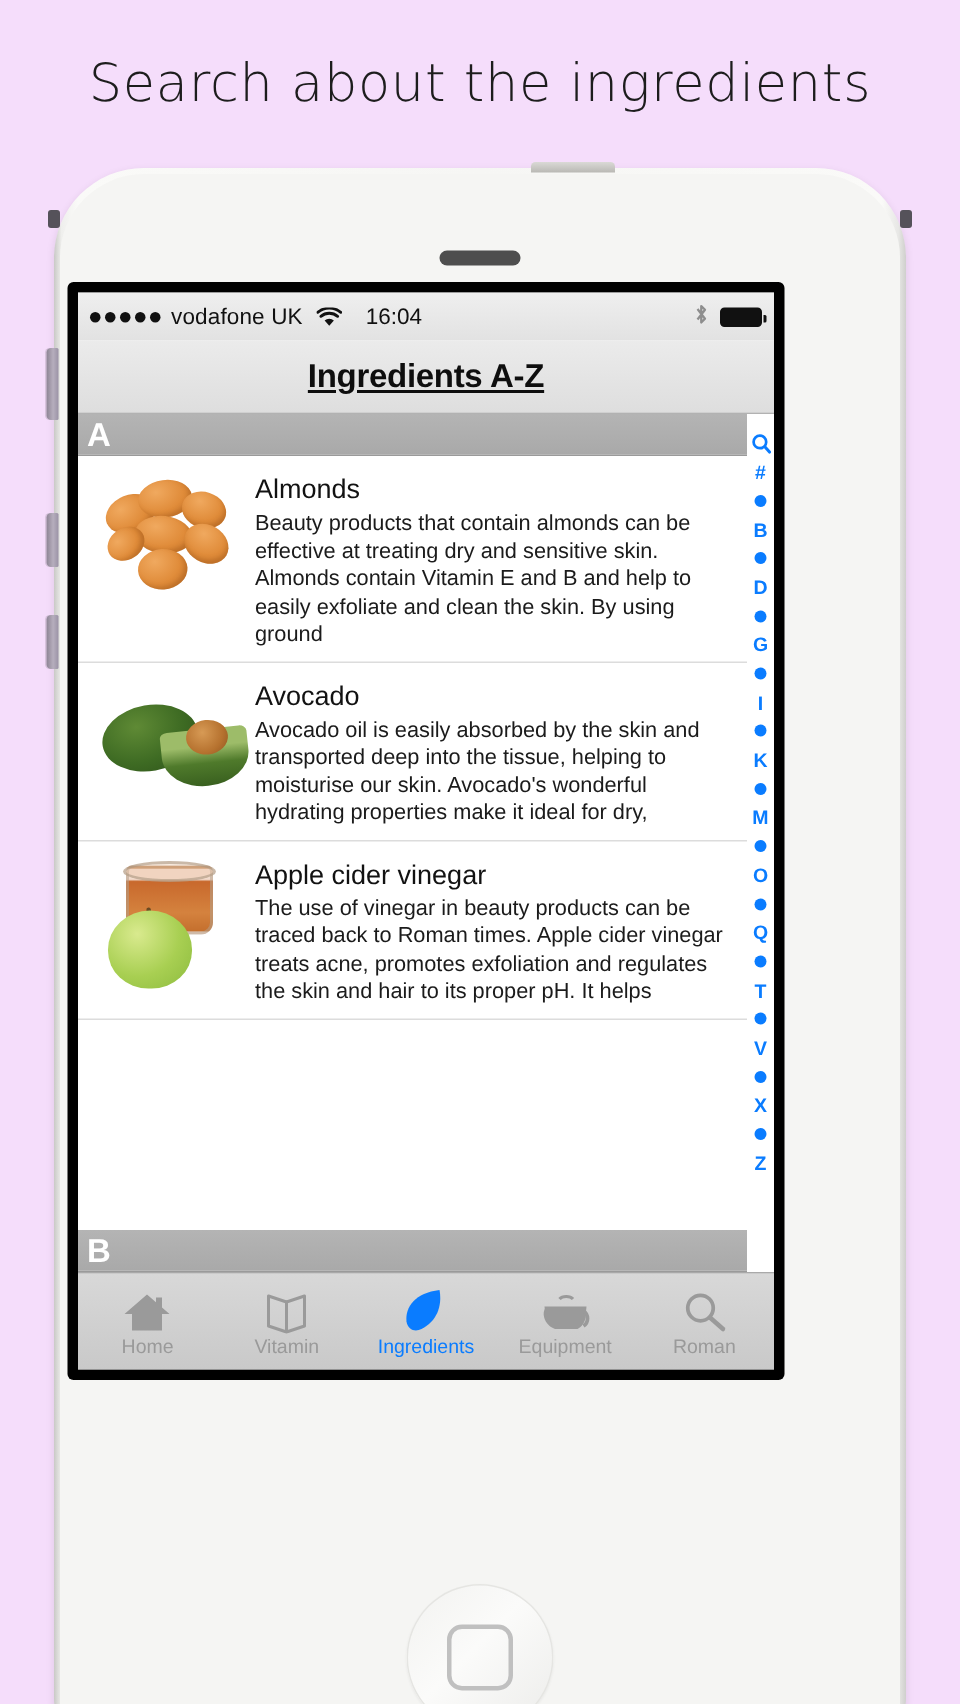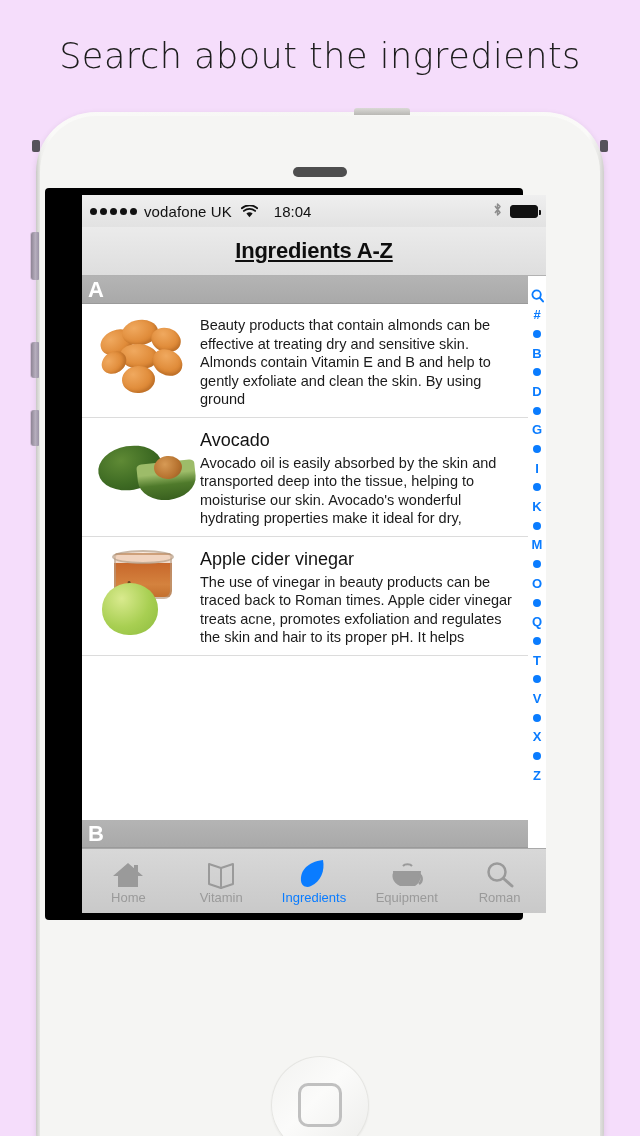--- a/index.html
+++ b/index.html
@@ -141,21 +141,20 @@
   .screen {
     position: absolute;
     left: 52px;
     top: 195px;
     width: 464px;
     height: 718px;
     background: #fff;
     overflow: hidden;
     display: flex;
     flex-direction: column;
-    margin-left: 30px;
   }
   .bezel-frame {
     position: absolute;
     left: 45px;
     top: 188px;
     width: 478px;
     height: 732px;
     background: #000;
     border-radius: 4px;
   }
@@ -406,21 +405,21 @@
         <i></i>
     </span>
     <span class="carrier">vodafone UK</span>
     <span class="wifi-icon">
       <svg width="17" height="13" viewBox="0 0 17 13">
         <path d="M8.5 12.2 L5.4 8.6 a4.8 4.8 0 0 1 6.2 0 Z" fill="#111"></path>
         <path d="M2.9 5.9 a8.6 8.6 0 0 1 11.2 0" stroke="#111" stroke-width="1.9" fill="none" stroke-linecap="round"></path>
         <path d="M0.8 3.2 a12 12 0 0 1 15.4 0" stroke="#111" stroke-width="1.9" fill="none" stroke-linecap="round"></path>
       </svg>
     </span>
-    <span class="clock">18:04</span>
+    <span class="clock">16:04</span>
     <span class="status-right">
       <span>
         <svg width="9" height="15" viewBox="0 0 9 15">
           <path d="M2 4 L7 10.5 L4.5 13 V2 L7 4.5 L2 11" stroke="#8e8e8e" stroke-width="1.5" fill="none" stroke-linejoin="round"></path>
         </svg>
       </span>
       <span class="battery"></span>
     </span>
   </div>
 
@@ -438,21 +437,22 @@
         <div class="row-thumb">
           <span class="nut" style="left:4px;  top:16px; width:34px; height:25px; transform:rotate(-22deg);"></span>
           <span class="nut" style="left:26px; top:6px;  width:36px; height:25px; transform:rotate(-8deg);"></span>
           <span class="nut" style="left:55px; top:14px; width:30px; height:24px; transform:rotate(18deg);"></span>
           <span class="nut" style="left:24px; top:30px; width:38px; height:25px; transform:rotate(6deg);"></span>
           <span class="nut" style="left:56px; top:36px; width:31px; height:25px; transform:rotate(30deg);"></span>
           <span class="nut" style="left:26px; top:52px; width:33px; height:27px; transform:rotate(-4deg);"></span>
           <span class="nut" style="left:5px;  top:38px; width:26px; height:21px; transform:rotate(-34deg);"></span>
         </div>
         <div class="row-text">
-          <div class="row-desc">Beauty products that contain almonds can be effective at treating dry and sensitive skin. Almonds contain Vitamin E and B and help to gently exfoliate and clean the skin. By using ground</div>
+          <div class="row-title">Almonds</div>
+          <div class="row-desc">Beauty products that contain almonds can be effective at treating dry and sensitive skin. Almonds contain Vitamin E and B and help to easily exfoliate and clean the skin. By using ground</div>
         </div>
       </div>
 
       <div class="row">
         <div class="row-thumb">
           <span class="avo-whole"></span>
           <span class="avo-half"></span>
           <span class="avo-pit"></span>
         </div>
         <div class="row-text">

